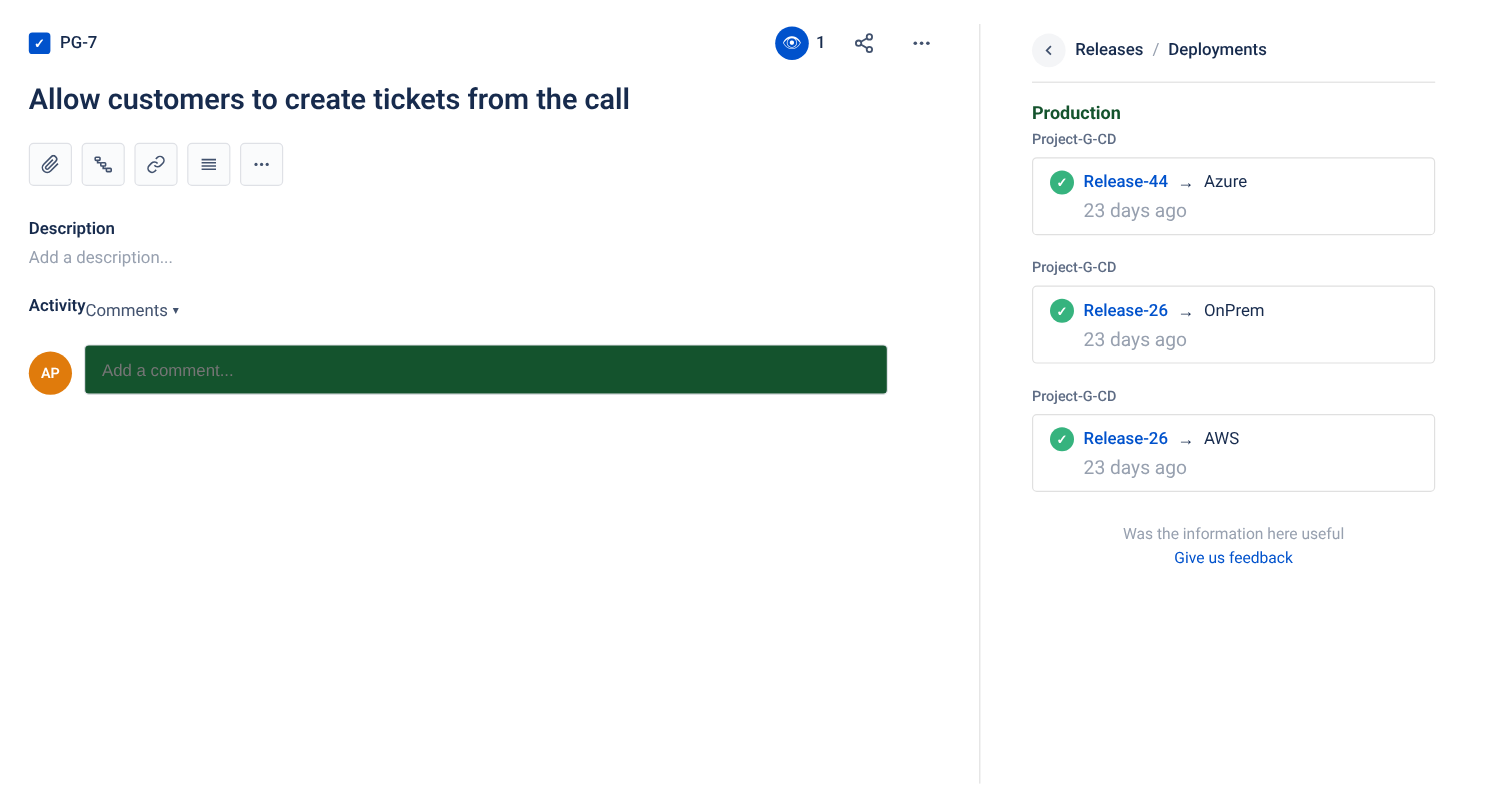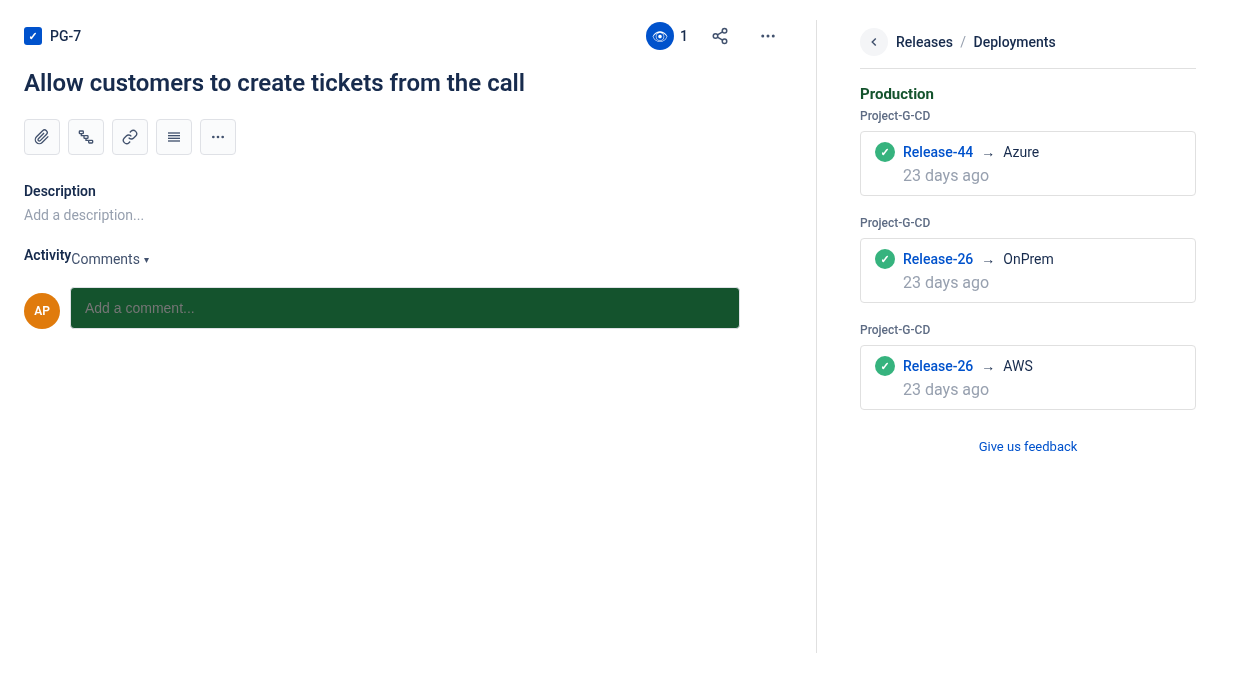--- a/index.html
+++ b/index.html
@@ -432,16 +432,17 @@
           <div class="check-circle">✓</div>
           <a class="release-link" href="#">Release-26</a>
           <span class="arrow-text">→</span>
           <span class="release-target">AWS</span>
         </div>
         <div class="release-time">23 days ago</div>
       </div>
     </div>
 
     <div class="feedback-section">
+      <div class="feedback-text">Was the information here useful</div>
       <a class="feedback-link" href="#">Give us feedback</a>
     </div>
   </div>
 </div>
 
 </body></html>

